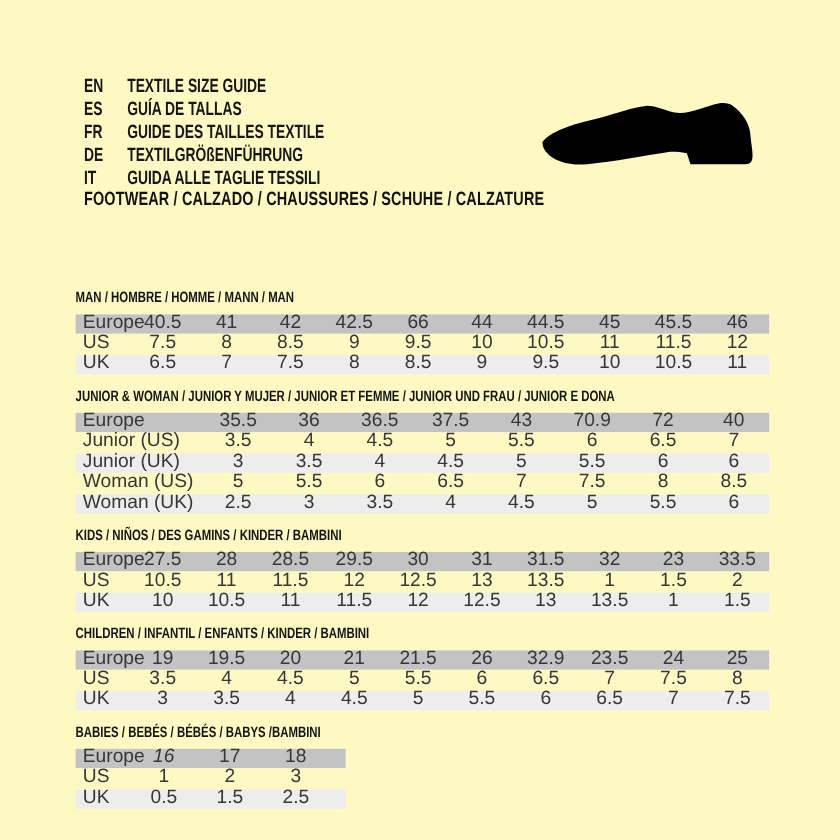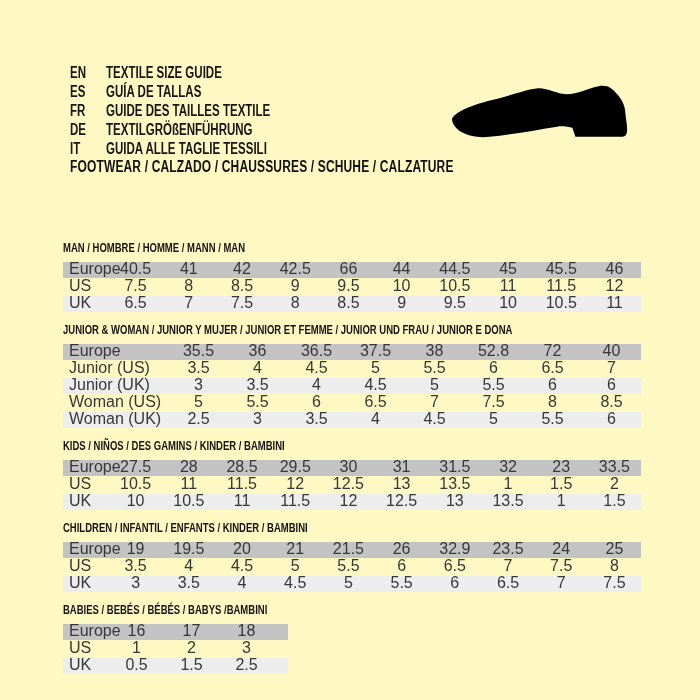--- a/index.html
+++ b/index.html
@@ -126,22 +126,22 @@
       </div>
       <div class="size-section">
         <div class="section-title">JUNIOR &amp; WOMAN / JUNIOR Y MUJER / JUNIOR ET FEMME / JUNIOR UND FRAU / JUNIOR E DONA</div>
         <div class="size-table">
           <div class="t-row hdr">
             <div class="t-label" style="width: 106px;">Europe</div>
             <div class="t-cell">35.5</div>
             <div class="t-cell">36</div>
             <div class="t-cell">36.5</div>
             <div class="t-cell">37.5</div>
-            <div class="t-cell">38</div>
-            <div class="t-cell">52.8</div>
+            <div class="t-cell">43</div>
+            <div class="t-cell">70.9</div>
             <div class="t-cell">72</div>
             <div class="t-cell">40</div>
           </div>
           <div class="t-row">
             <div class="t-label" style="width: 106px;">Junior (US)</div>
             <div class="t-cell">3.5</div>
             <div class="t-cell">4</div>
             <div class="t-cell">4.5</div>
             <div class="t-cell">5</div>
             <div class="t-cell">5.5</div>
@@ -270,21 +270,21 @@
             <div class="t-cell">7</div>
             <div class="t-cell">7.5</div>
           </div>
         </div>
       </div>
       <div class="size-section">
         <div class="section-title">BABIES / BEBÉS / BÉBÉS / BABYS /BAMBINI</div>
         <div class="size-table" style="width: 225px;">
           <div class="t-row hdr">
             <div class="t-label" style="width: 46px;">Europe</div>
-            <div class="t-cell" style="flex: 0 0 55px;">16</div>
+            <div class="t-cell" style="flex: 0 0 55px; font-style: italic;">16</div>
             <div class="t-cell" style="flex: 0 0 55px;">17</div>
             <div class="t-cell" style="flex: 0 0 55px;">18</div>
           </div>
           <div class="t-row">
             <div class="t-label" style="width: 46px;">US</div>
             <div class="t-cell" style="flex: 0 0 55px;">1</div>
             <div class="t-cell" style="flex: 0 0 55px;">2</div>
             <div class="t-cell" style="flex: 0 0 55px;">3</div>
           </div>
           <div class="t-row alt">

